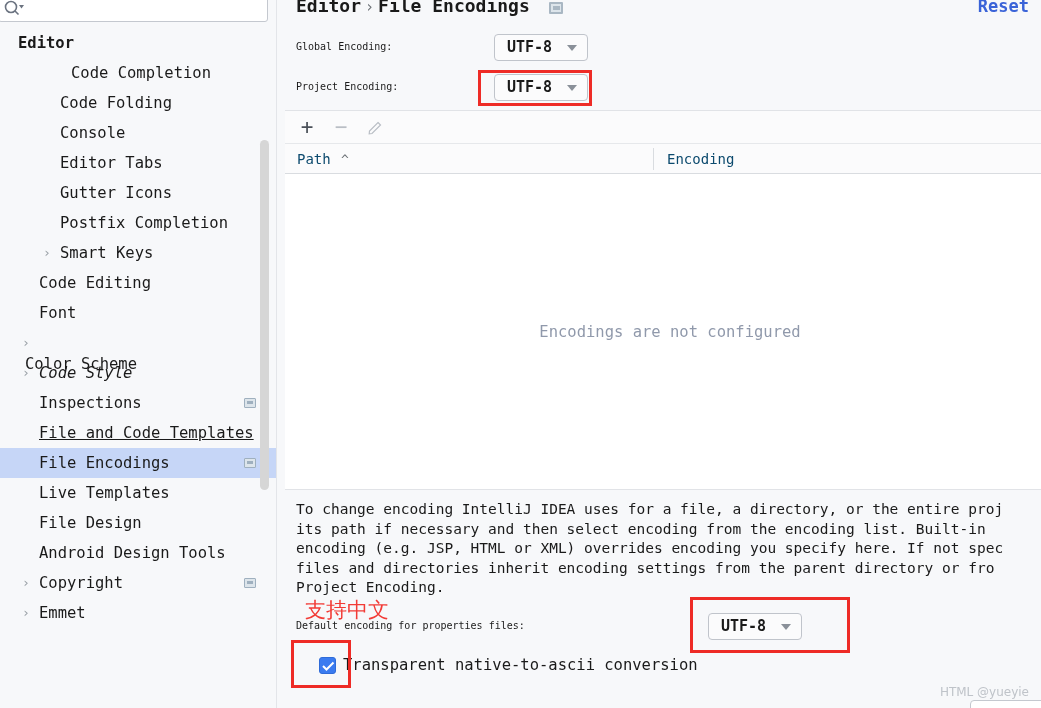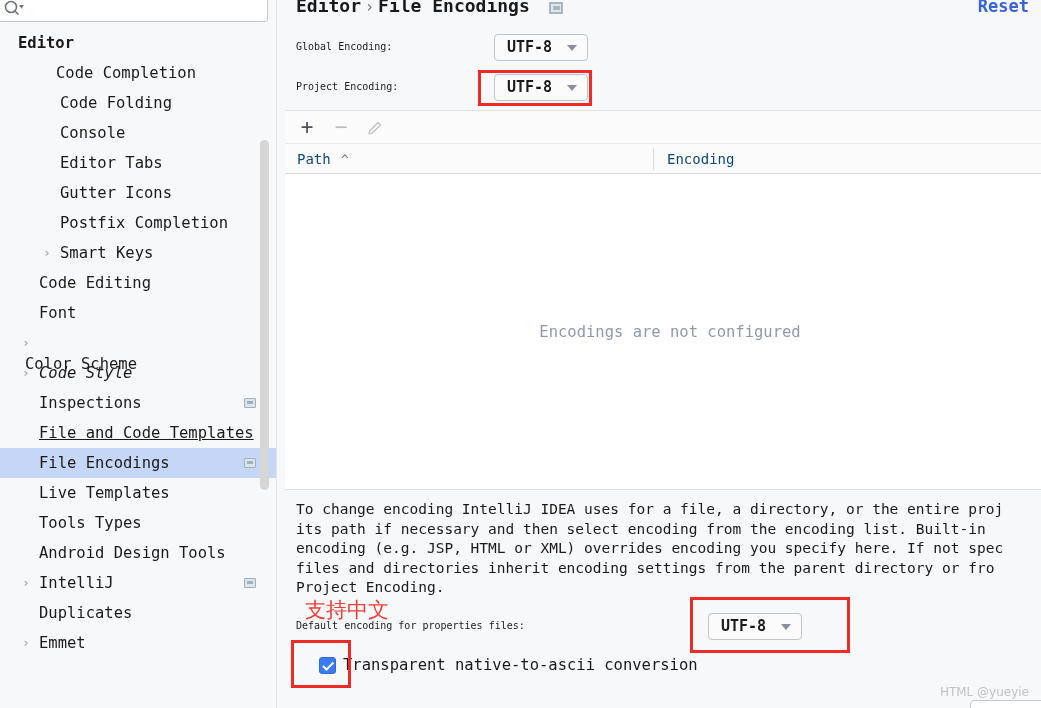--- a/index.html
+++ b/index.html
@@ -174,21 +174,21 @@
         </svg>
       </span>
       <input id="search-input" type="text" value="" placeholder="" style="">
     </div>
 
     <div id="tree">
         <div class="tree-row bold">
           <span class="label" style="left: 18px;">Editor</span>
         </div>
         <div class="tree-row">
-          <span class="label" style="left: 56px;">Code Completion</span>
+          <span class="label" style="left: 71px;">Code Completion</span>
         </div>
         <div class="tree-row">
           <span class="label" style="left: 60px;">Code Folding</span>
         </div>
         <div class="tree-row">
           <span class="label" style="left: 60px;">Console</span>
         </div>
         <div class="tree-row">
           <span class="label" style="left: 60px;">Editor Tabs</span>
         </div>
@@ -228,34 +228,31 @@
         <div class="tree-row selected">
           <span class="label" style="left: 39px;">File Encodings</span>
           <span class="row-badge" style="left: 244px;">
             <i></i>
           </span>
         </div>
         <div class="tree-row">
           <span class="label" style="left: 39px;">Live Templates</span>
         </div>
         <div class="tree-row">
-          <span class="label" style="left: 39px;">Tools Types</span>
+          <span class="label" style="left: 39px;">File Design</span>
         </div>
         <div class="tree-row">
           <span class="label" style="left: 39px;">Android Design Tools</span>
         </div>
         <div class="tree-row">
           <span class="chev" style="left: 19px;">›</span>
-          <span class="label" style="left: 39px;">IntelliJ</span>
+          <span class="label" style="left: 39px;">Copyright</span>
           <span class="row-badge" style="left: 244px;">
             <i></i>
           </span>
-        </div>
-        <div class="tree-row">
-          <span class="label" style="left: 39px;">Duplicates</span>
         </div>
         <div class="tree-row">
           <span class="chev" style="left: 19px;">›</span>
           <span class="label" style="left: 39px;">Emmet</span>
         </div>
       </div>
 
     <div id="sb-track"></div>
   </div>
   <div id="sidebar-divider"></div>

